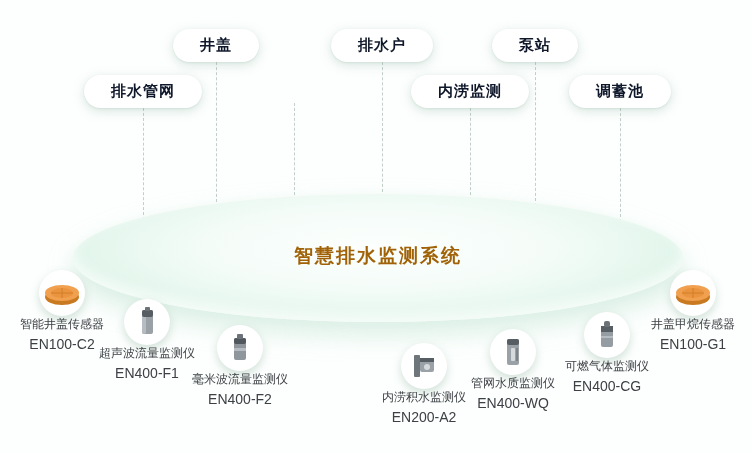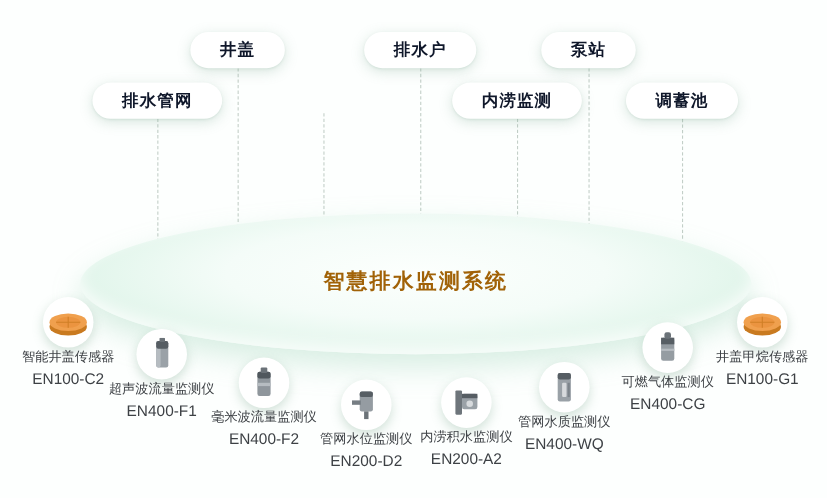--- a/index.html
+++ b/index.html
@@ -120,32 +120,20 @@
         <rect x="5" y="5" width="12" height="22" rx="2" fill="#8f969c"></rect>
         <rect x="5" y="5" width="12" height="6" rx="2" fill="#50575d"></rect>
         <rect x="8" y="1" width="6" height="5" rx="1" fill="#6b7278"></rect>
         <rect x="5" y="15" width="12" height="3" fill="#b6bcc1"></rect>
       </svg>
     </div>
     <div class="device-name">毫米波流量监测仪</div>
     <div class="device-model">EN400-F2</div>
   </div>
 
-  <div class="device" style="left:267px;top:345px">
-    <div class="device-circle">
-      <svg width="30" height="28" viewBox="0 0 30 28">
-        <rect x="9" y="2" width="12" height="18" rx="2" fill="#959ca2"></rect>
-        <rect x="9" y="2" width="12" height="5" rx="2" fill="#575e64"></rect>
-        <rect x="2" y="10" width="8" height="4" fill="#767d83"></rect>
-        <rect x="13" y="20" width="4" height="7" fill="#6b7278"></rect>
-      </svg>
-    </div>
-    <div class="device-name">管网水位监测仪</div>
-    <div class="device-model">EN200-D2</div>
-  </div>
 
   <div class="device" style="left:358px;top:343px">
     <div class="device-circle">
       <svg width="28" height="28" viewBox="0 0 28 28">
         <rect x="4" y="3" width="6" height="22" rx="1" fill="#6e757b"></rect>
         <rect x="10" y="6" width="14" height="14" rx="2" fill="#9aa1a7"></rect>
         <rect x="10" y="6" width="14" height="4" fill="#565d63"></rect>
         <circle cx="17" cy="15" r="3" fill="#d7dadd"></circle>
       </svg>
     </div>
@@ -159,21 +147,21 @@
         <rect x="5" y="2" width="12" height="26" rx="2" fill="#9aa1a7"></rect>
         <rect x="5" y="2" width="12" height="6" rx="2" fill="#565d63"></rect>
         <rect x="9" y="11" width="4" height="13" rx="1" fill="#d7dadd"></rect>
         <rect x="14" y="11" width="2" height="13" fill="#7c838a"></rect>
       </svg>
     </div>
     <div class="device-name">管网水质监测仪</div>
     <div class="device-model">EN400-WQ</div>
   </div>
 
-  <div class="device" style="left:541px;top:293px">
+  <div class="device" style="left:541px;top:312px">
     <div class="device-circle">
       <svg width="20" height="30" viewBox="0 0 20 30">
         <rect x="4" y="6" width="12" height="21" rx="2" fill="#959ca2"></rect>
         <rect x="4" y="6" width="12" height="6" fill="#575e64"></rect>
         <rect x="7" y="1" width="6" height="6" rx="2" fill="#6b7278"></rect>
         <rect x="4" y="16" width="12" height="2" fill="#b6bcc1"></rect>
       </svg>
     </div>
     <div class="device-name">可燃气体监测仪</div>
     <div class="device-model">EN400-CG</div>

